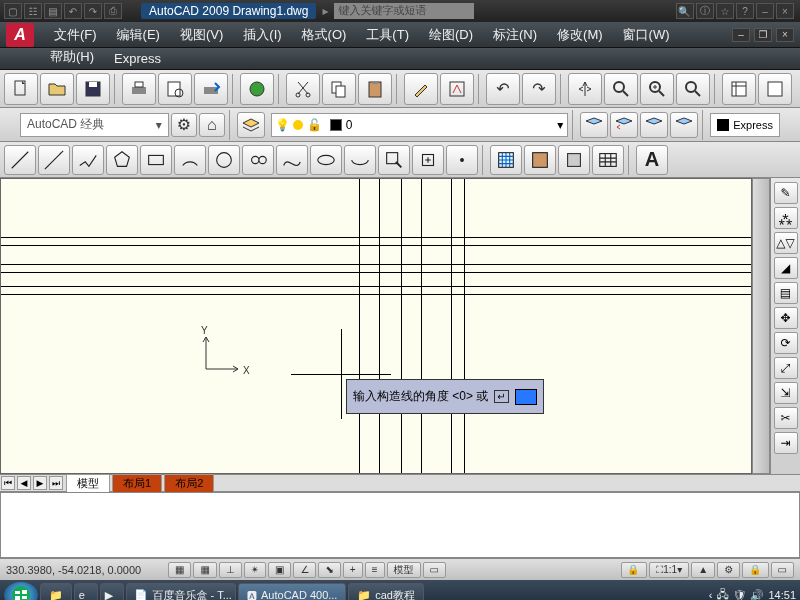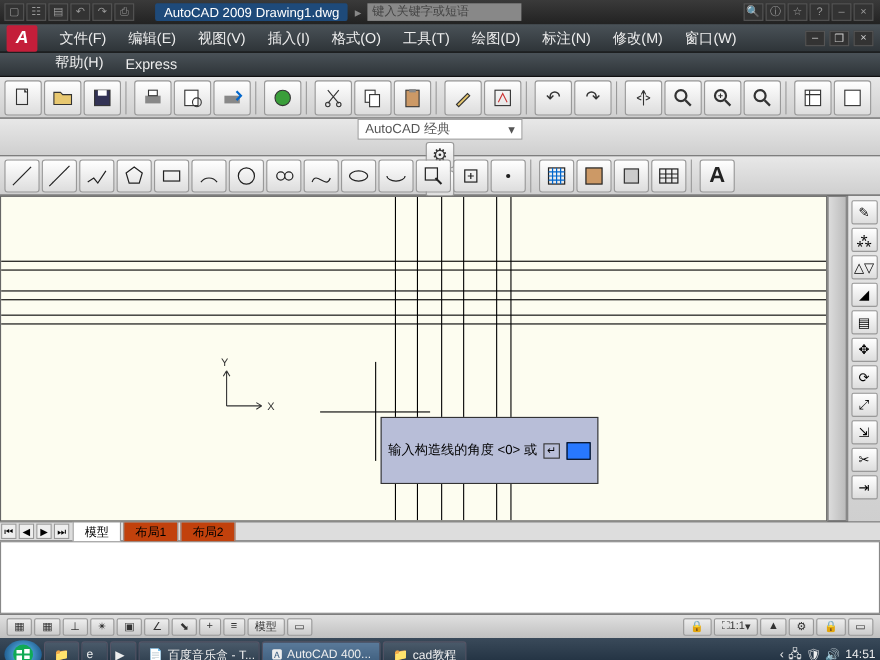--- a/index.html
+++ b/index.html
@@ -12,33 +12,33 @@
 .menubar { height:26px; background:linear-gradient(#4a5258,#2e3438); display:flex; align-items:center; padding:0 6px; border-bottom:1px solid #111; }
 .logo { width:28px; height:24px; background:#c41e3a; color:#fff; font-weight:bold; font-size:16px; display:flex; align-items:center; justify-content:center; border-radius:2px; margin-right:10px; font-style:italic; }
 .menu-item { color:#eee; padding:3px 10px; font-size:13px; cursor:pointer; }
 .wincontrols { margin-left:auto; display:flex; gap:4px; }
 .winbtn { width:18px; height:14px; background:#333; border:1px solid #555; color:#ccc; font-size:10px; display:flex; align-items:center; justify-content:center; }
 .menubar2 { height:22px; background:linear-gradient(#4a5258,#2e3438); display:flex; align-items:flex-end; padding:0 40px; border-bottom:1px solid #111; }
 .toolbar { height:38px; background:linear-gradient(#e8e8e8,#cfcfcf); border-bottom:1px solid #888; display:flex; align-items:center; padding:0 4px; gap:2px; }
 .tbtn { width:34px; height:32px; background:linear-gradient(#fff,#ddd); border:1px solid #999; border-radius:3px; display:flex; align-items:center; justify-content:center; font-size:16px; color:#333; cursor:pointer; flex-shrink:0; }
 .tbtn svg { width:20px; height:20px; }
 .sep { width:4px; height:30px; border-left:1px solid #999; margin:0 2px; }
-.toolbar2 { height:34px; background:linear-gradient(#e8e8e8,#cfcfcf); border-bottom:1px solid #888; display:flex; align-items:center; padding:0 4px; gap:2px;flex-direction:column; }
+.toolbar2 { height:34px; background:linear-gradient(#e8e8e8,#cfcfcf); border-bottom:1px solid #888; display:flex; align-items:center; padding:0 20px; gap:2px; }
 .workspace-sel { width:150px; height:24px; background:#fff; border:1px solid #999; padding:0 6px; display:flex; align-items:center; font-size:12px; color:#555; }
 .layerbox { display:flex; align-items:center; height:24px; background:#fff; border:1px solid #999; padding:0 4px; width:300px; font-size:12px; margin-left:4px; }
 .layerbox .dot { width:10px; height:10px; border-radius:50%; margin:0 2px; }
 .drawbar { height:36px; background:linear-gradient(#e8e8e8,#cfcfcf); border-bottom:1px solid #888; display:flex; align-items:center; padding:0 4px; gap:2px; }
 .dbtn { width:32px; height:30px; background:linear-gradient(#fff,#ddd); border:1px solid #999; border-radius:3px; display:flex; align-items:center; justify-content:center; cursor:pointer; }
 .dbtn svg { width:22px; height:22px; stroke:#222; fill:none; stroke-width:1.2; }
 .workspace { position:relative; height:296px; display:flex; background:#333; }
 .canvas { flex:1; background:#fdfdf0; position:relative; overflow:hidden; border:1px solid #666; }
 .hline { position:absolute; left:0; right:0; height:1px; background:#000; }
 .vline { position:absolute; top:0; bottom:0; width:1px; background:#000; }
 .ucs { position:absolute; left:200px; top:150px; font-size:10px; color:#333; }
-.tooltip { position:absolute; left:345px; top:200px; background:#b8bed8; border:1px solid #333; padding:21px 6px; font-size:12px; display:flex; align-items:center; gap:6px; }
+.tooltip { position:absolute; left:345px; top:200px; background:#b8bed8; border:1px solid #333; padding:8px 6px; font-size:12px; display:flex; align-items:center; gap:6px; }
 .tooltip .colorbox { width:22px; height:16px; background:#2878ff; border:1px solid #000; }
 .vscroll { width:18px; background:linear-gradient(90deg,#ddd,#bbb); border:1px solid #888; }
 .rtoolbar { width:30px; background:linear-gradient(#e8e8e8,#cfcfcf); display:flex; flex-direction:column; align-items:center; padding:4px 0; gap:3px; border-left:1px solid #888; }
 .rtbtn { width:24px; height:22px; background:linear-gradient(#fff,#ddd); border:1px solid #999; border-radius:2px; display:flex; align-items:center; justify-content:center; font-size:12px; }
 .tabstrip { height:18px; background:#ddd; display:flex; align-items:center; border-top:1px solid #888; border-bottom:1px solid #888; font-size:11px; }
 .tabnav { width:14px; height:14px; background:#eee; border:1px solid #999; margin:0 1px; display:flex; align-items:center; justify-content:center; font-size:9px; }
 .tab { padding:1px 10px; background:#c2410c; border:1px solid #999; border-bottom:none; margin-left:2px; }
 .tab.active { background:#fff; }
 .cmdarea { height:66px; background:#fff; border:1px solid #888; padding:4px 8px; font-size:15px; font-family:SimSun,monospace; line-height:1.6; overflow:hidden; }
 .statusbar { height:22px; background:linear-gradient(#e0e0e0,#c0c0c0); display:flex; align-items:center; padding:0 6px; font-size:11px; color:#333; gap:2px; border-top:1px solid #888; }
@@ -416,20 +416,21 @@
   <div class="tabnav">⏭</div>
   <div class="tab active">模型</div>
   <div class="tab">布局1</div>
   <div class="tab">布局2</div>
 </div>
 
 <div class="cmdarea">
 </div>
 
 <div class="statusbar">
+  <span style="min-width:160px">330.3980, -54.0218, 0.0000</span>
   <div class="sbtn">▦</div>
   <div class="sbtn">▦</div>
   <div class="sbtn">⊥</div>
   <div class="sbtn">✴</div>
   <div class="sbtn">▣</div>
   <div class="sbtn">∠</div>
   <div class="sbtn">⬊</div>
   <div class="sbtn">+</div>
   <div class="sbtn">≡</div>
   <div class="sbtn">模型</div>

